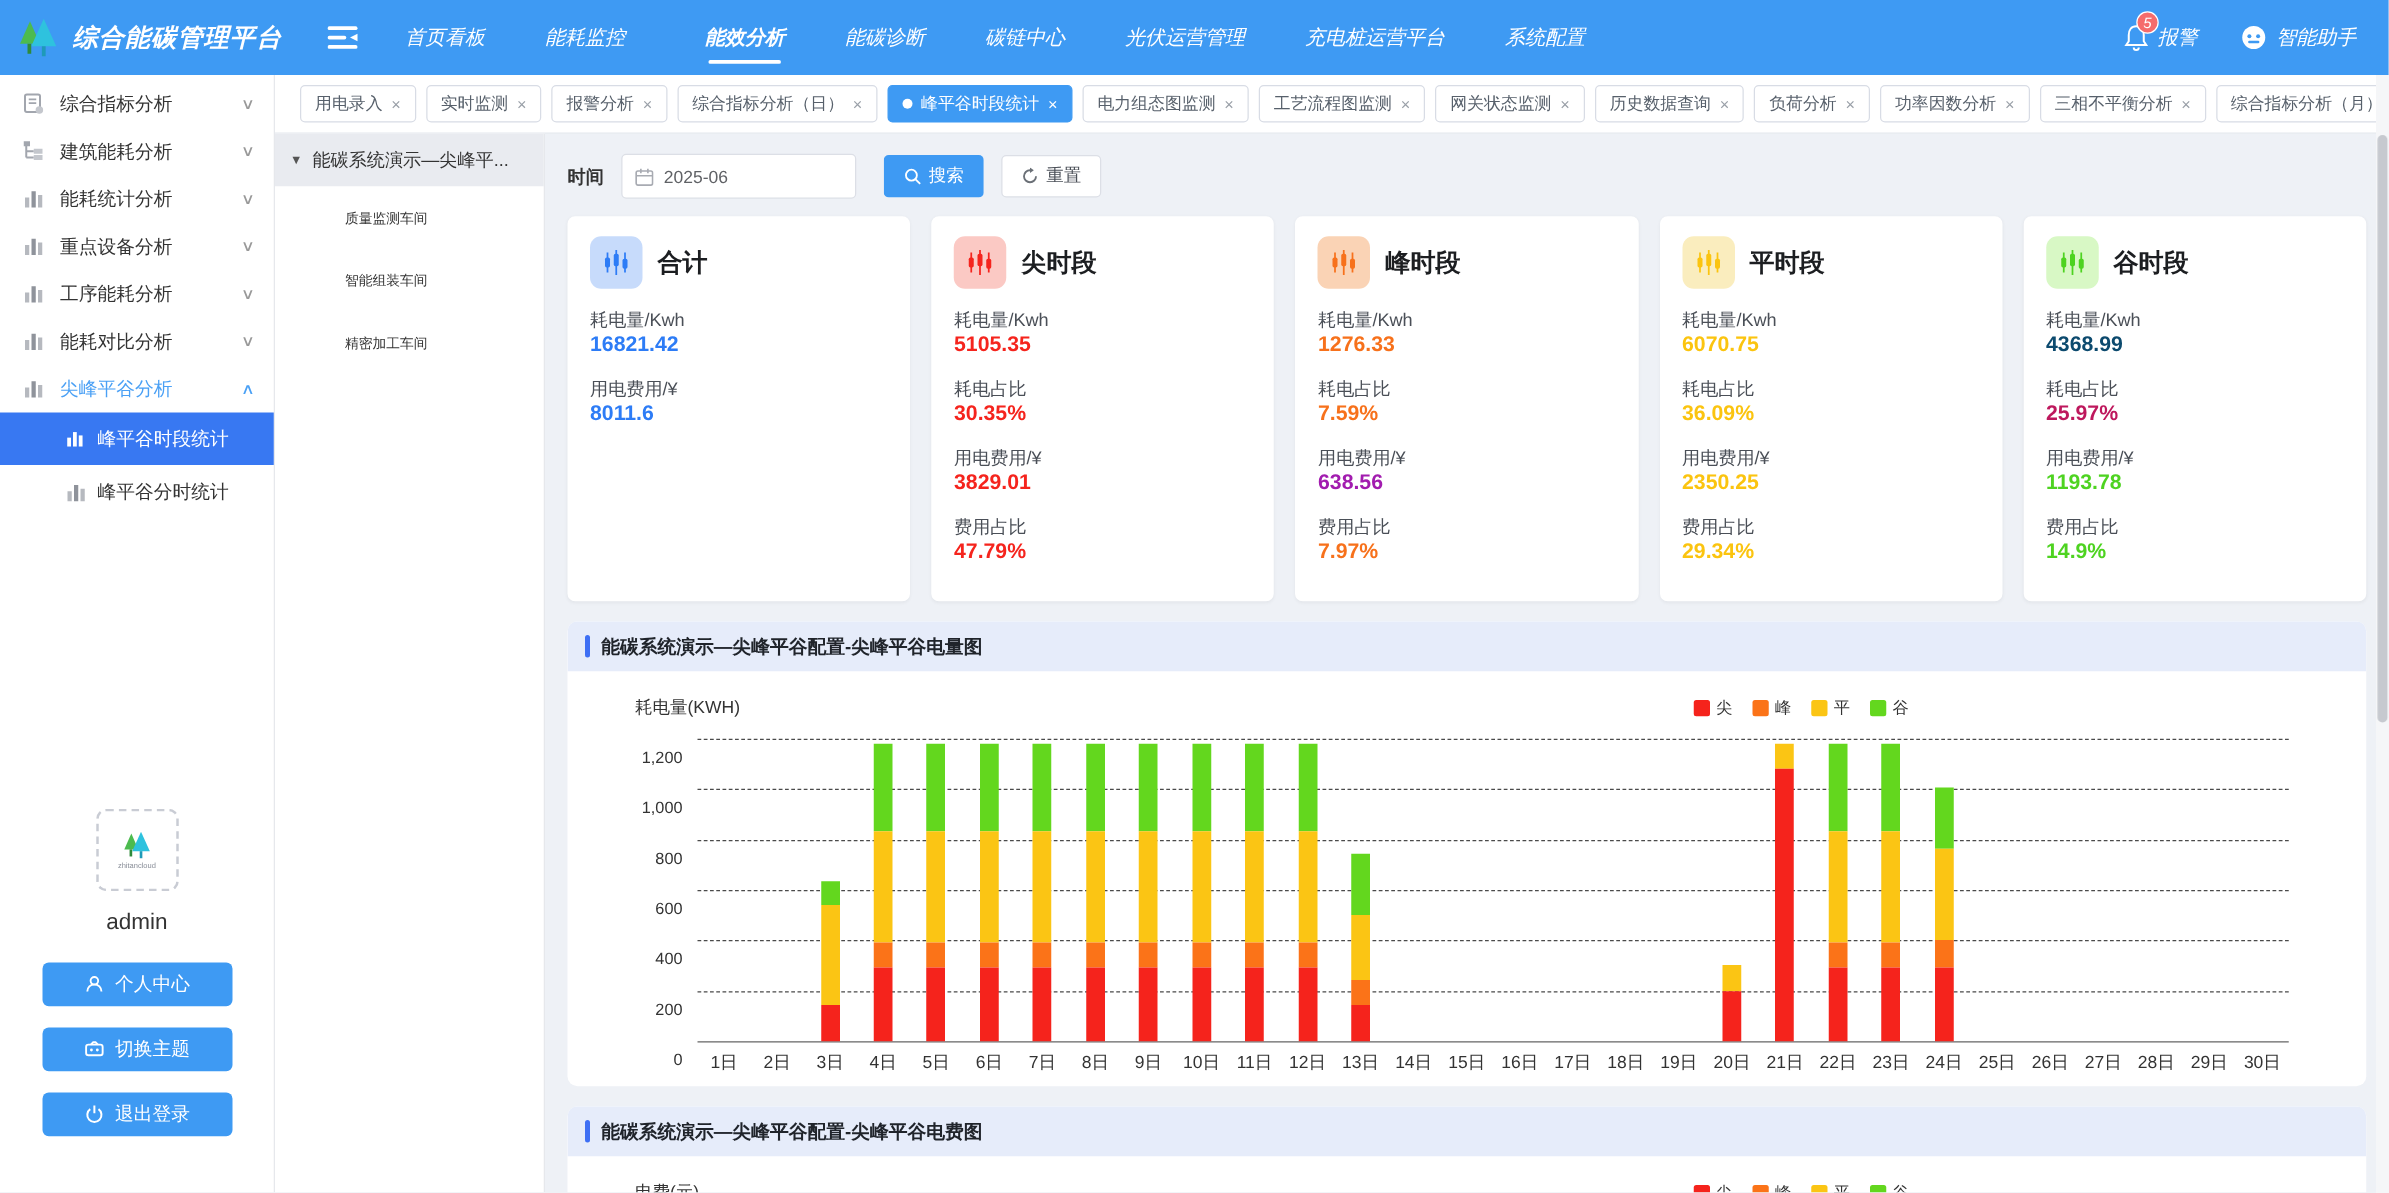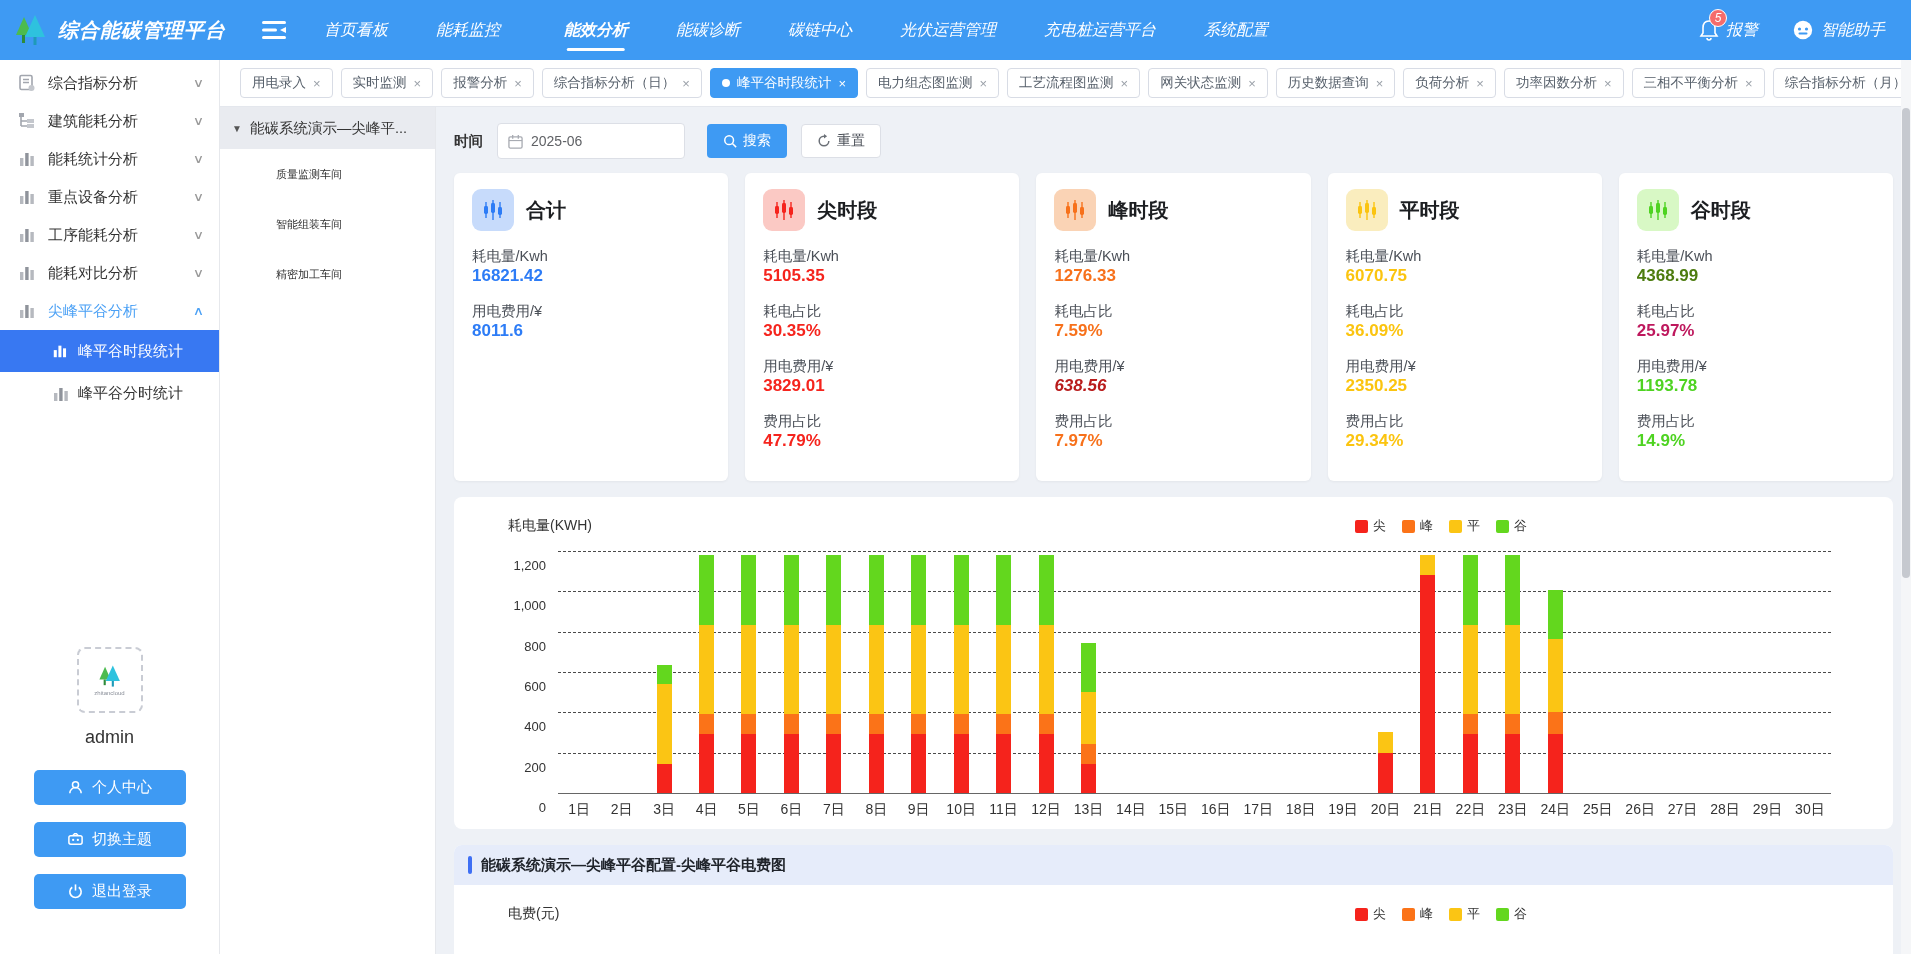--- a/index.html
+++ b/index.html
@@ -489,21 +489,21 @@
               <div class="card-row">
                 <span class="lbl">耗电量/Kwh</span>
                 <span class="val" style="color: rgb(247, 113, 27);">1276.33</span>
               </div>
               <div class="card-row">
                 <span class="lbl">耗电占比</span>
                 <span class="val" style="color: rgb(247, 113, 27);">7.59%</span>
               </div>
               <div class="card-row">
                 <span class="lbl">用电费用/¥</span>
-                <span class="val" style="color: #b91c1c; font-style: italic;">638.56</span>
+                <span class="val" style="color: #a21caf;">638.56</span>
               </div>
               <div class="card-row">
                 <span class="lbl">费用占比</span>
                 <span class="val" style="color: rgb(247, 113, 27);">7.97%</span>
               </div>
             </div>
             <div class="card">
               <div class="card-head">
                 <div class="card-icon" style="background: rgb(250, 237, 190);">
                   <svg width="24" height="24" viewBox="0 0 24 24">
@@ -543,38 +543,42 @@
                     <line x1="12" y1="2" x2="12" y2="22" stroke="#4ED321" stroke-width="1.4"></line>
                     <rect x="10" y="5" width="4" height="10" rx="1.4" fill="#4ED321"></rect>
                     <line x1="19" y1="4" x2="19" y2="20" stroke="#4ED321" stroke-width="1.4"></line>
                     <rect x="17" y="9" width="4" height="8" rx="1.4" fill="#4ED321"></rect>
                   </svg>
                 </div>
                 <div class="card-title">谷时段</div>
               </div>
               <div class="card-row">
                 <span class="lbl">耗电量/Kwh</span>
-                <span class="val" style="color: #4d7c0f;">4368.99</span>
+                <span class="val" style="color: #0c4a6e;">4368.99</span>
               </div>
               <div class="card-row">
                 <span class="lbl">耗电占比</span>
                 <span class="val" style="color: #be185d;">25.97%</span>
               </div>
               <div class="card-row">
                 <span class="lbl">用电费用/¥</span>
                 <span class="val" style="color: rgb(78, 211, 33);">1193.78</span>
               </div>
               <div class="card-row">
                 <span class="lbl">费用占比</span>
                 <span class="val" style="color: rgb(78, 211, 33);">14.9%</span>
               </div>
             </div>
           </div>
 
         <section class="panel">
+          <div class="panel-head">
+            <span class="panel-accent"></span>
+            <span class="panel-title">能碳系统演示—尖峰平谷配置-尖峰平谷电量图</span>
+          </div>
           <div class="chart-body" id="chart1">
               <div class="chart-toprow">
                 <span class="chart-ylabel">耗电量(KWH)</span>
                 <div class="legend">
                   <span class="legend-item">
                     <span class="legend-swatch" style="background: rgb(245, 35, 28);"></span>
                     <span>尖</span>
                   </span>
                   <span class="legend-item">
                     <span class="legend-swatch" style="background: rgb(251, 115, 24);"></span>

